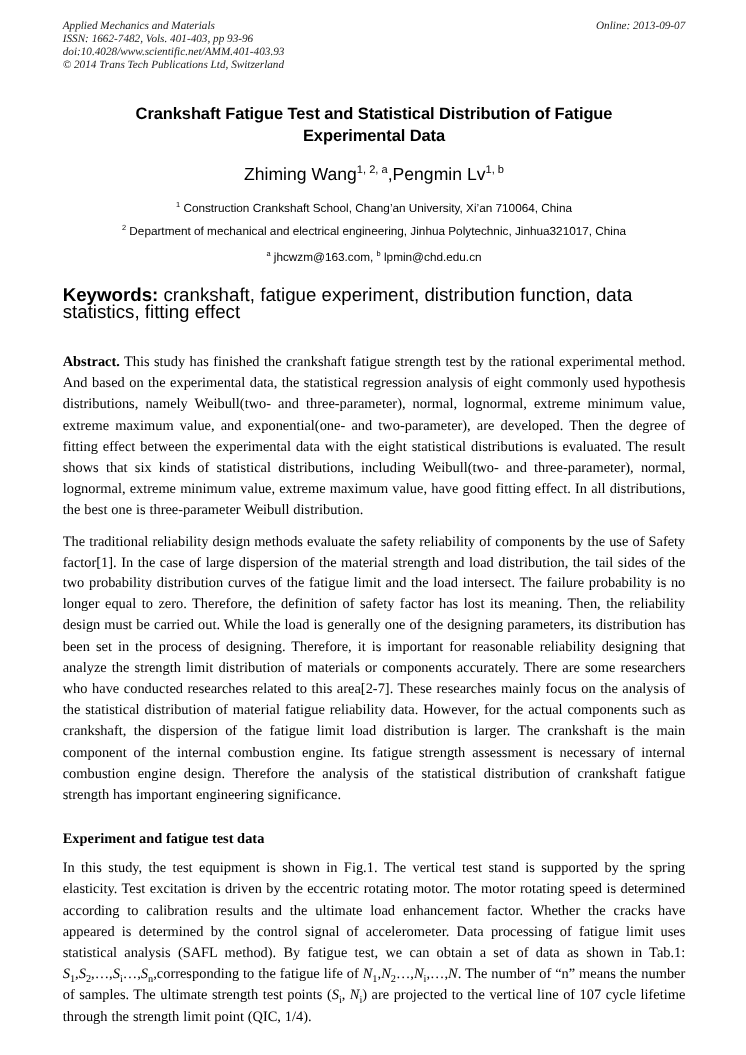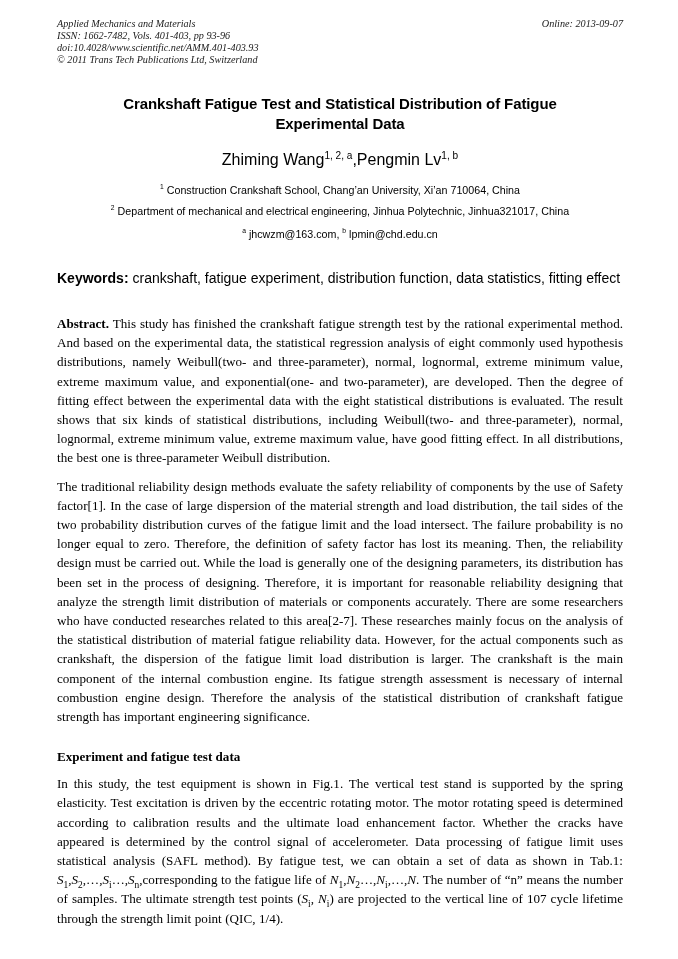--- a/index.html
+++ b/index.html
@@ -88,23 +88,23 @@
   .emails {
     text-align: center;
     font-family: "Liberation Sans", sans-serif;
     font-size: 10.7px;
     line-height: 21px;
     margin-top: 2px;
   }
 
   
   .keywords {
-    margin-top: 26px;
+    margin-top: 16px;
     font-family: "Liberation Sans", sans-serif;
-    font-size: 14px;
+    font-size: 17px;
     line-height: 15px;
   }
   .keywords .kw-label { font-weight: bold; }
 
   
   .body-p {
     margin-top: 28px;
     font-family: "Liberation Serif", serif;
     font-size: 13.1px;
     line-height: 19.2px;
@@ -134,21 +134,21 @@
 </head>
 <body>
 
 <div class="page">
 
   <div class="journal-header">
     <span class="lines">
       <span class="hline">Applied Mechanics and Materials</span>
       <span class="hline">ISSN: 1662-7482, Vols. 401-403, pp 93-96</span>
       <span class="hline">doi:10.4028/www.scientific.net/AMM.401-403.93</span>
-      <span class="hline">© 2011 Trans Tech Publications Ltd, Switzerland</span>
+      <span class="hline">© 2014 Trans Tech Publications Ltd, Switzerland</span>
     </span>
     <span class="online-date">Online: 2013-09-07</span>
   </div>
 
   <div class="title">Crankshaft Fatigue Test and Statistical Distribution of Fatigue Experimental Data</div>
 
   <div class="authors">
     <span>Zhiming Wang</span><sup>1, 2, a</sup><span>,</span><span>Pengmin Lv</span><sup>1, b</sup>
   </div>
 

